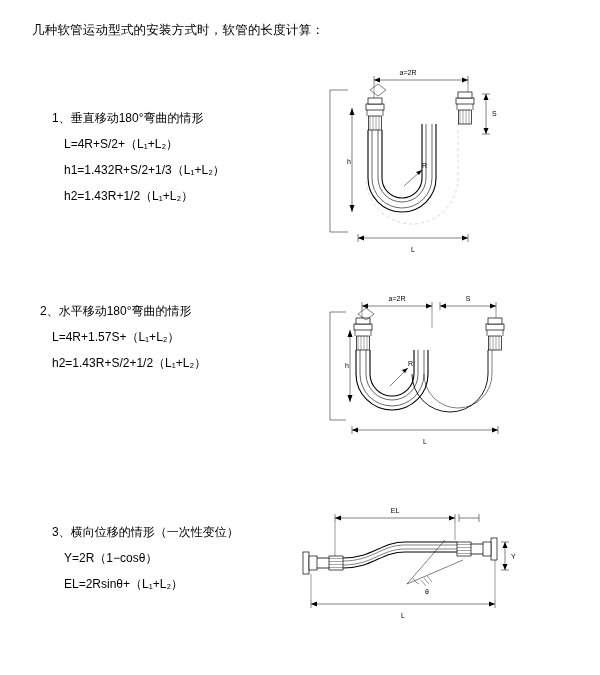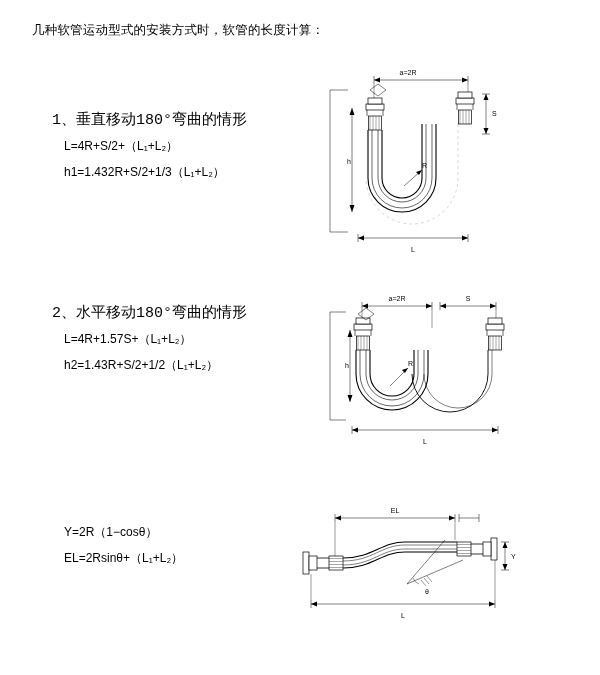--- a/index.html
+++ b/index.html
@@ -25,24 +25,23 @@
     left: 32px;
     top: 22px;
     font-size: 12.5px;
     letter-spacing: 0.2px;
     white-space: nowrap;
   }
   .section {
     position: absolute;
   }
   .sec-head {
-    font-size: 15px;
+    font-size: 12px;
     white-space: nowrap;
     margin-bottom: 9px;
-    font-family: Liberation Mono, monospace;
   }
   .formula {
     font-size: 12px;
     white-space: nowrap;
     margin-left: 12px;
     margin-bottom: 9px;
   }
   .fig {
     position: absolute;
   }
@@ -54,20 +53,21 @@
 <body>
 
 <div class="page">
 
   <div class="title">几种软管运动型式的安装方式时，软管的长度计算：</div>
 
   <div class="section" style="left:52px; top:110px;">
     <div class="sec-head">1、垂直移动180°弯曲的情形</div>
     <div class="formula">L=4R+S/2+（L₁+L₂）</div>
     <div class="formula">h1=1.432R+S/2+1/3（L₁+L₂）</div>
+    <div class="formula">h2=1.43R+1/2（L₁+L₂）</div>
   </div>
 
   <div class="fig" style="left:318px; top:62px;">
     <svg width="210" height="200" viewBox="0 0 210 200" xmlns="http://www.w3.org/2000/svg">
       <g stroke="#000" fill="none" stroke-width="0.7">
 
         <path d="M12,28 L12,170" stroke-width="0.5"></path>
         <path d="M12,28 L30,28" stroke-width="0.5"></path>
         <path d="M12,170 L30,170" stroke-width="0.5"></path>
 
@@ -122,21 +122,21 @@
       <g font-family="Liberation Sans, sans-serif" font-size="7" fill="#000">
         <text x="90" y="13" text-anchor="middle">a=2R</text>
         <text x="174" y="54">S</text>
         <text x="29" y="102">h</text>
         <text x="104" y="106">R</text>
         <text x="95" y="190" text-anchor="middle">L</text>
       </g>
     </svg>
   </div>
 
-  <div class="section" style="left:52px; top:303px;">
+  <div class="section" style="left:40px; top:303px;">
     <div class="sec-head">2、水平移动180°弯曲的情形</div>
     <div class="formula">L=4R+1.57S+（L₁+L₂）</div>
     <div class="formula">h2=1.43R+S/2+1/2（L₁+L₂）</div>
   </div>
 
   <div class="fig" style="left:318px; top:290px;">
     <svg width="210" height="160" viewBox="0 0 210 160" xmlns="http://www.w3.org/2000/svg">
       <g stroke="#000" fill="none" stroke-width="0.7">
 
         <path d="M12,22 L12,130" stroke-width="0.5"></path>
@@ -197,20 +197,21 @@
         <text x="79" y="11" text-anchor="middle">a=2R</text>
         <text x="150" y="11" text-anchor="middle">S</text>
         <text x="27" y="78">h</text>
         <text x="90" y="76">R</text>
         <text x="107" y="154" text-anchor="middle">L</text>
       </g>
     </svg>
   </div>
 
   <div class="section" style="left:52px; top:524px;">
+    <div class="sec-head">3、横向位移的情形（一次性变位）</div>
     <div class="formula">Y=2R（1−cosθ）</div>
     <div class="formula">EL=2Rsinθ+（L₁+L₂）</div>
   </div>
 
   <div class="fig" style="left:295px; top:500px;">
     <svg width="240" height="135" viewBox="0 0 240 135" xmlns="http://www.w3.org/2000/svg">
       <g stroke="#000" fill="none" stroke-width="0.7">
 
         <path d="M40,18 L160,18" stroke-width="0.5"></path>
         <path d="M40,14 L40,22" stroke-width="0.5"></path>

